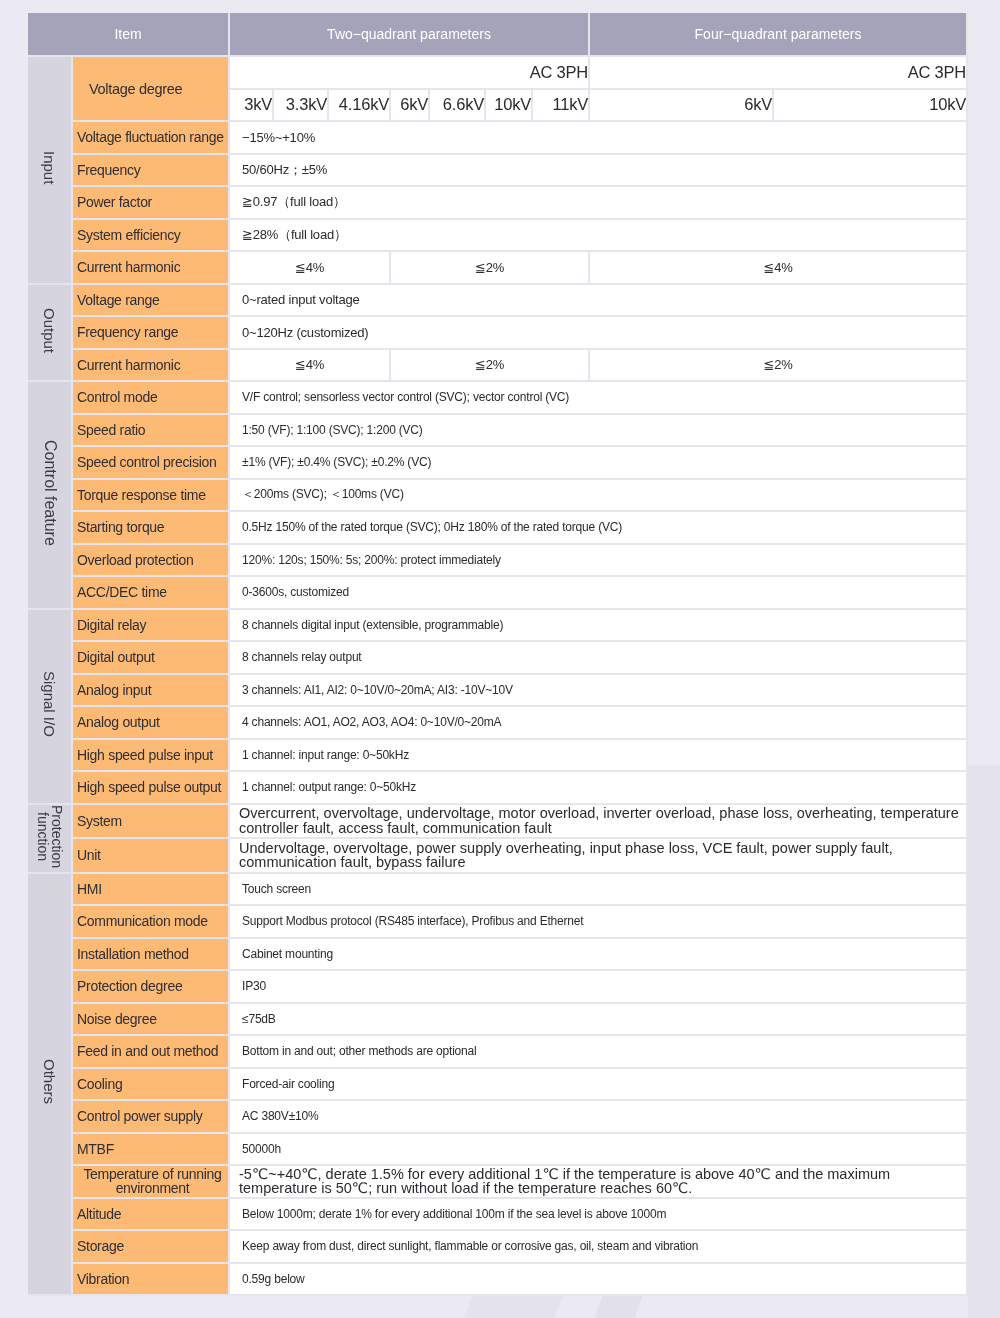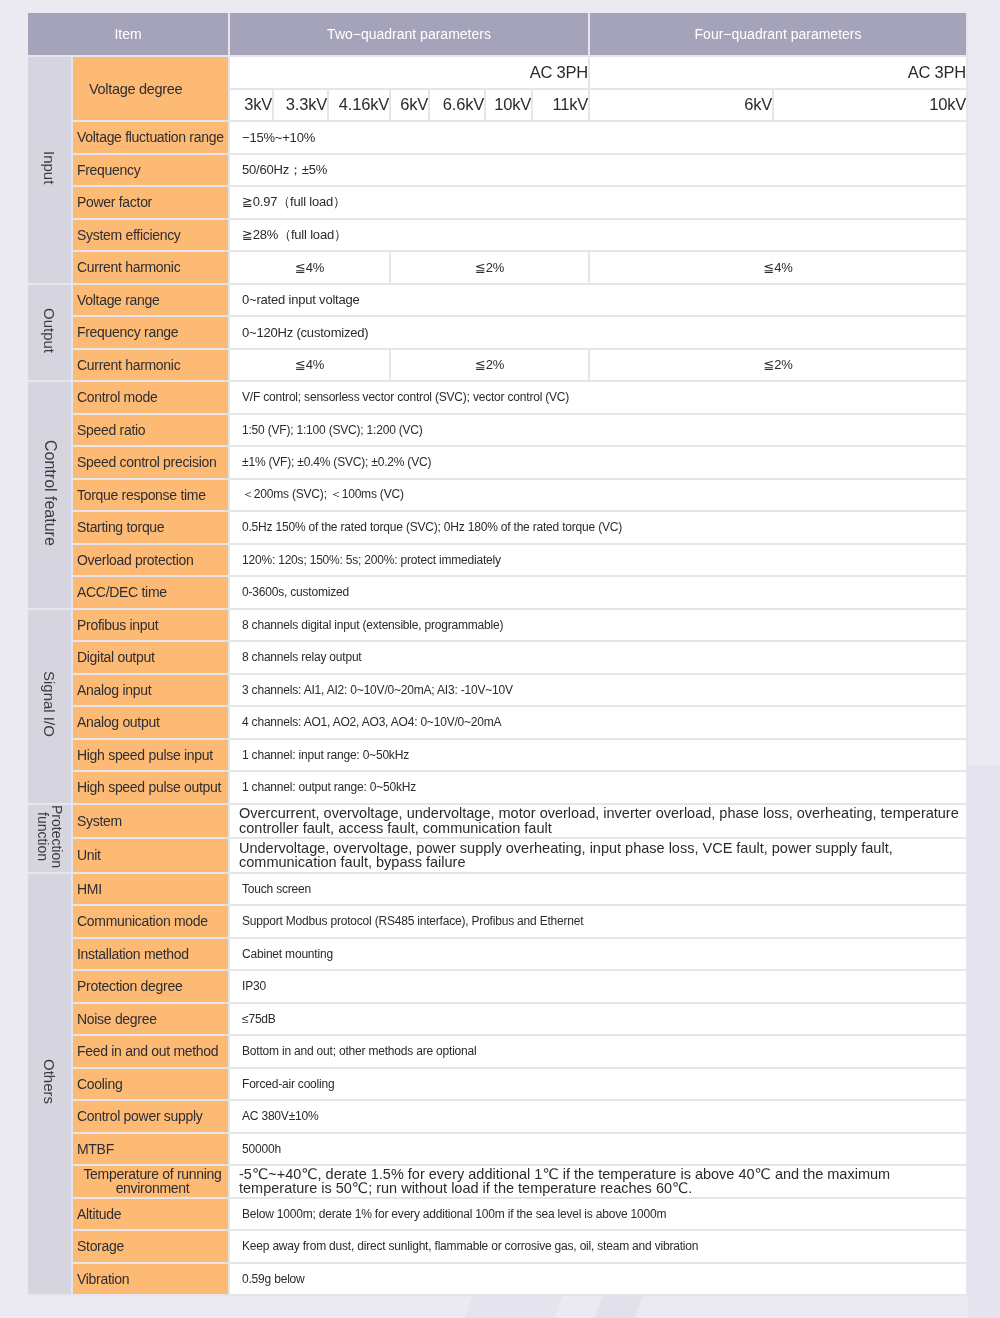--- a/index.html
+++ b/index.html
@@ -207,21 +207,21 @@
   </tr>
   <tr class="r">
     <td class="item">ACC/DEC time</td>
     <td class="val" colspan="9">0-3600s, customized</td>
   </tr>
 
   <tr class="r">
     <td class="cat" rowspan="6">
       <span class="vlabel">Signal I/O</span>
     </td>
-    <td class="item">Profibus input</td>
+    <td class="item">Digital relay</td>
     <td class="val" colspan="9">8 channels digital input (extensible, programmable)</td>
   </tr>
   <tr class="r">
     <td class="item">Digital output</td>
     <td class="val" colspan="9">8 channels relay output</td>
   </tr>
   <tr class="r">
     <td class="item">Analog input</td>
     <td class="val" colspan="9">3 channels: AI1, AI2: 0~10V/0~20mA; AI3: -10V~10V</td>
   </tr>

